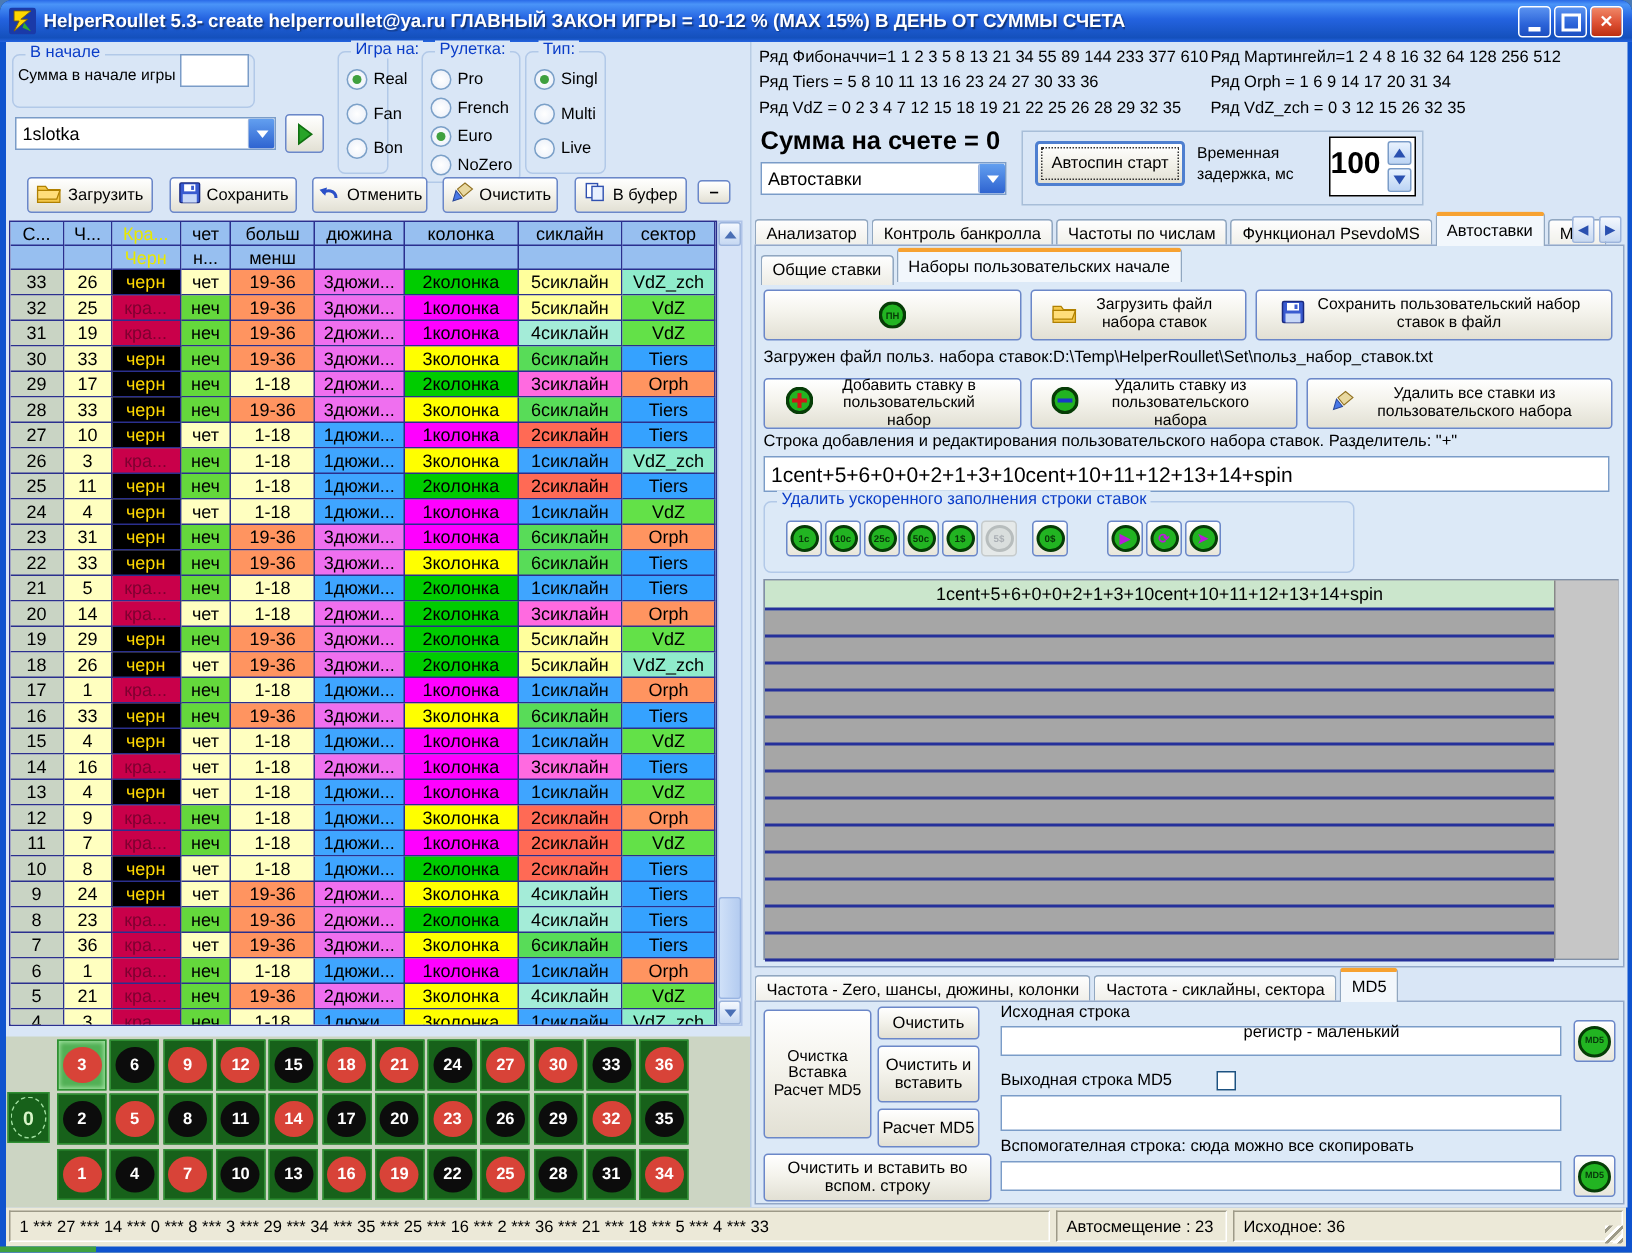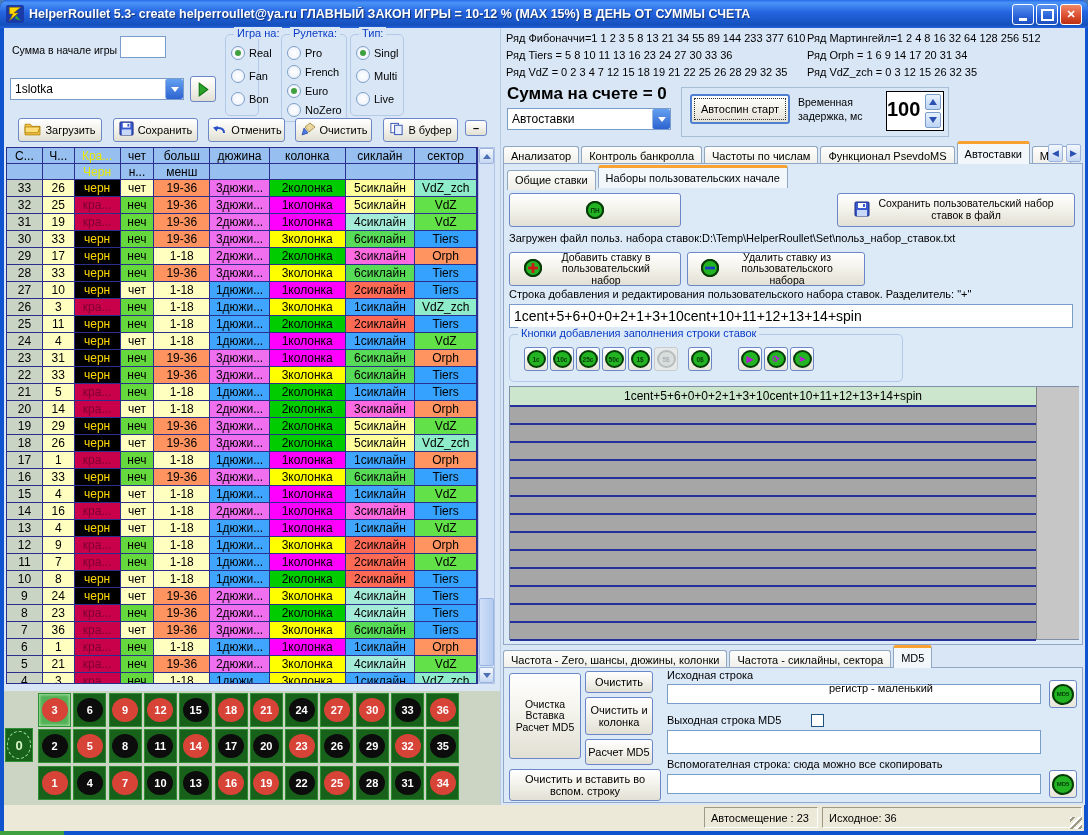--- a/index.html
+++ b/index.html
@@ -151,20 +151,23 @@
       <span class="wbtn">
           <span class="maxbox"></span>
         </span>
       <span class="wbtn close">✕</span>
     </div>
   </div>
 
   <div class="client">
 
     <div class="leftside">
+      <div class="gbox" id="grp-start">
+        <span class="legend">В начале</span>
+      </div>
       <span id="start-label">Сумма в начале игры</span>
       <input class="tinput" id="start-input" value="" style="">
       <div class="combo" id="preset-combo">
         <span class="cval">1slotka</span>
         <span class="carr"></span>
       </div>
       <div class="xbtn" id="play-btn">
         <svg viewBox="0 0 12 14" width="13" height="15">
             <path d="M2 1 L10 7 2 13z" fill="#28a428" stroke="#107010"></path>
           </svg>
@@ -770,20 +773,27 @@
       <span class="tscroll" style="right:4px;">▶</span>
       <div id="tab-panel"></div>
       <div id="sub-tabs"><span class="tab">Общие ставки</span><span class="tab active">Наборы пользовательских начале</span></div>
 
       <div class="xbtn bigbtn" style="left:8px;top:165px;width:172px;height:34px;">
         <span class="circ-ic"><svg viewBox="0 0 20 20" width="18" height="18">
               <circle cx="10" cy="10" r="9" fill="#22b422" stroke="#063c06" stroke-width="2.5"></circle>
               <text x="10" y="13" font-size="7" font-weight="bold" text-anchor="middle" fill="#063c06">ПН</text>
             </svg></span>
       </div>
+      <div class="xbtn bigbtn" style="left:186px;top:165px;width:144px;height:34px;">
+        <span><svg viewBox="0 0 16 14" width="17" height="15">
+              <path d="M1 3h5l1.5 2H15v8H1z" fill="#f4c84a" stroke="#b08000" stroke-width="0.8"></path>
+              <path d="M1 5.5h14l-2 5.5H1z" fill="#ffde7a" stroke="#b08000" stroke-width="0.8"></path>
+            </svg></span>
+        <span style="width:95px;">Загрузить файл набора ставок</span>
+      </div>
       <div class="xbtn bigbtn" style="left:336px;top:165px;width:238px;height:34px;">
         <span><svg viewBox="0 0 16 16" width="16" height="16">
               <rect x="1" y="1" width="14" height="14" rx="1" fill="#3a5bd0" stroke="#1a2a80"></rect>
               <rect x="4" y="2" width="8" height="5" fill="#fff"></rect>
               <rect x="9" y="3" width="2" height="3" fill="#3a5bd0"></rect>
               <rect x="3" y="9" width="10" height="6" fill="#c8d8f8"></rect>
             </svg></span>
         <span style="width:185px;">Сохранить пользовательский набор ставок в файл</span>
       </div>
 
@@ -797,26 +807,33 @@
             </svg></span>
         <span style="width:120px;">Добавить ставку в пользовательский набор</span>
       </div>
       <div class="xbtn bigbtn" style="left:186px;top:224px;width:178px;height:34px;">
         <span><svg viewBox="0 0 20 20" width="18" height="18">
               <circle cx="10" cy="10" r="9" fill="#22b422" stroke="#063c06" stroke-width="2.5"></circle>
               <rect x="4.5" y="8.5" width="11" height="3" fill="#1838c8"></rect>
             </svg></span>
         <span style="width:128px;">Удалить ставку из пользовательского набора</span>
       </div>
+      <div class="xbtn bigbtn" style="left:370px;top:224px;width:204px;height:34px;">
+        <span><svg viewBox="0 0 16 14" width="16" height="14">
+              <path d="M10 1 l5 4 -6 5 -4-5z" fill="#e8d8a0" stroke="#907020" stroke-width="0.7"></path>
+              <path d="M4 6 l4 5 -6 2z" fill="#4878e8" stroke="#2a4898" stroke-width="0.7"></path>
+            </svg></span>
+        <span style="width:152px;">Удалить все ставки из пользовательского набора</span>
+      </div>
 
       <span id="edit-label">Строка добавления и редактирования пользовательского набора ставок. Разделитель: "+"</span>
       <input class="tinput" id="edit-input" value="1cent+5+6+0+0+2+1+3+10cent+10+11+12+13+14+spin" style="">
 
       <div id="quick-group">
-        <span class="legend">Кнопки добавления заполнения строки ставок</span>
+        <span class="legend">Удалить ускоренного заполнения строки ставок</span>
         <div id="chip-row">
             <span class="chipbtn" style="left: 14px;">
               <span class="chipface">1c</span>
             </span>
             <span class="chipbtn" style="left: 40px;">
               <span class="chipface">10c</span>
             </span>
             <span class="chipbtn" style="left: 66px;">
               <span class="chipface">25c</span>
             </span>
@@ -862,21 +879,21 @@
             <div class="betrow"></div>
           </div>
         <div id="bet-strip"></div>
       </div>
 
       <div id="bottom-tabs"><span class="tab">Частота - Zero, шансы, дюжины, колонки</span><span class="tab">Частота - сиклайны, сектора</span><span class="tab active">MD5</span></div>
       <div id="bottom-panel"></div>
 
       <div class="xbtn" style="left:8px;top:645px;width:72px;height:86px;font-size:10.5px;padding:0 2px;">Очистка Вставка Расчет MD5</div>
       <div class="xbtn" style="left:84px;top:643px;width:68px;height:22px;">Очистить</div>
-      <div class="xbtn" style="left:84px;top:669px;width:68px;height:38px;padding:0 2px;">Очистить и колонка</div>
+      <div class="xbtn" style="left:84px;top:669px;width:68px;height:38px;padding:0 2px;">Очистить и вставить</div>
       <div class="xbtn" style="left:84px;top:711px;width:68px;height:26px;">Расчет MD5</div>
       <div class="xbtn" style="left:8px;top:741px;width:152px;height:32px;padding:0 4px;">Очистить и вставить во вспом. строку</div>
 
       <span class="mlabel" style="left:166px;top:641px;">Исходная строка</span>
       <input class="tinput" style="left: 166px; top: 656px; width: 374px; height: 20px;">
       <span class="md5btn" style="left:548px;top:652px;">
           <span class="md5face">MD5</span>
         </span>
 
       <span class="mlabel" style="left:166px;top:686px;">Выходная строка MD5</span>
@@ -886,18 +903,19 @@
 
       <span class="mlabel" style="left:166px;top:730px;">Вспомогателная строка: сюда можно все скопировать</span>
       <input class="tinput" style="left: 166px; top: 746px; width: 374px; height: 20px;">
       <span class="md5btn" style="left:548px;top:742px;">
           <span class="md5face">MD5</span>
         </span>
     </div>
   </div>
 
   <div id="statusbar">
+    <span class="ssec" style="left:2px;width:694px;">1 *** 27 *** 14 *** 0 *** 8 *** 3 *** 29 *** 34 *** 35 *** 25 *** 16 *** 2 *** 36 *** 21 *** 18 *** 5 *** 4 *** 33</span>
     <span class="ssec" style="left:700px;width:114px;">Автосмещение : 23</span>
     <span class="ssec" style="left:818px;width:260px;">Исходное: 36</span>
     <span id="grip"></span>
   </div>
   <div id="sliver"></div>
 </div>
 
 </body></html>

